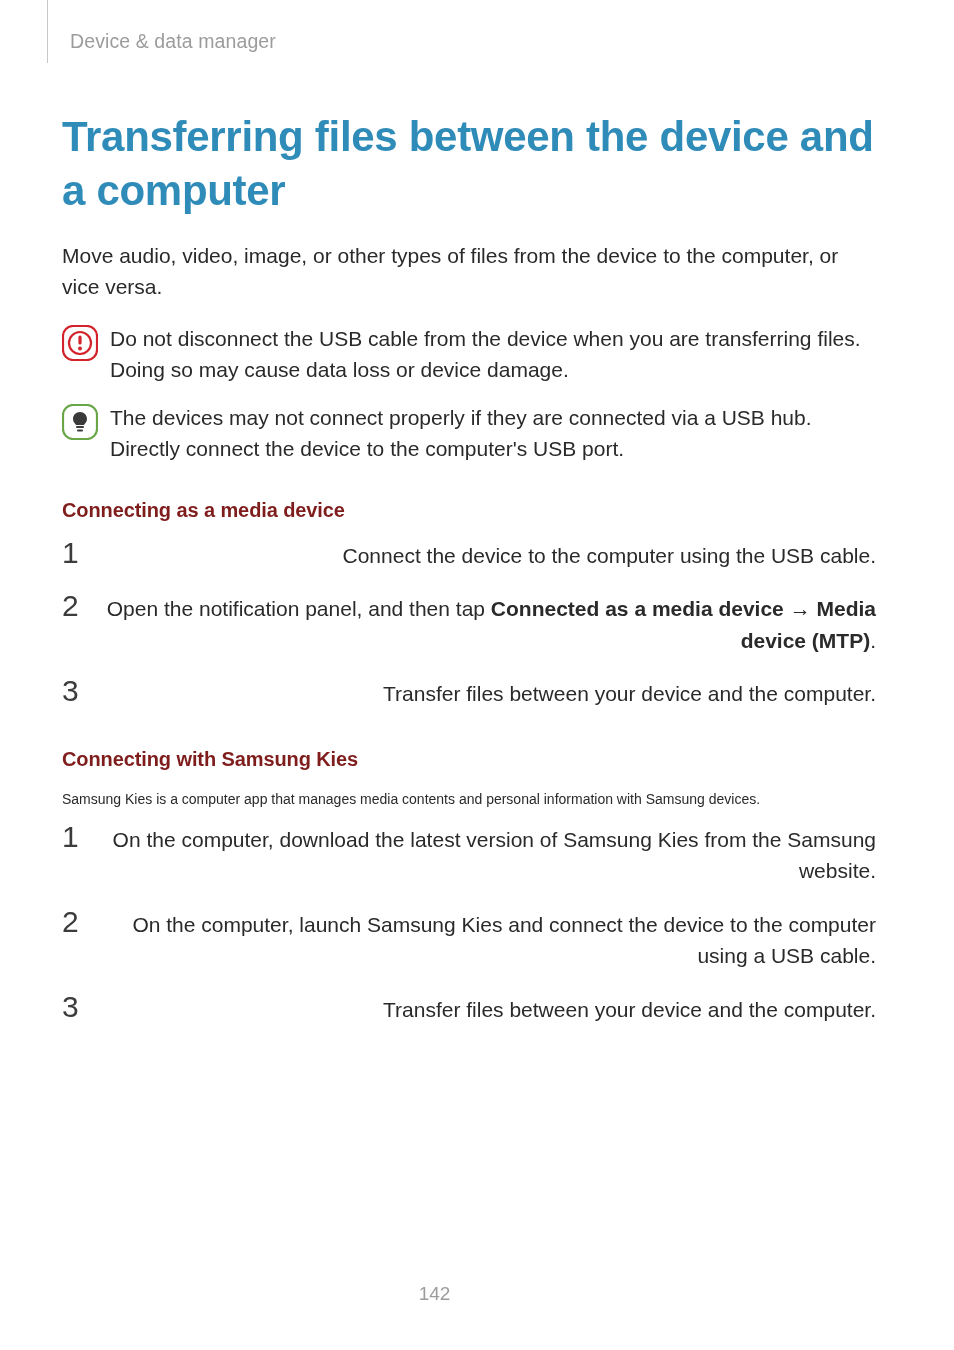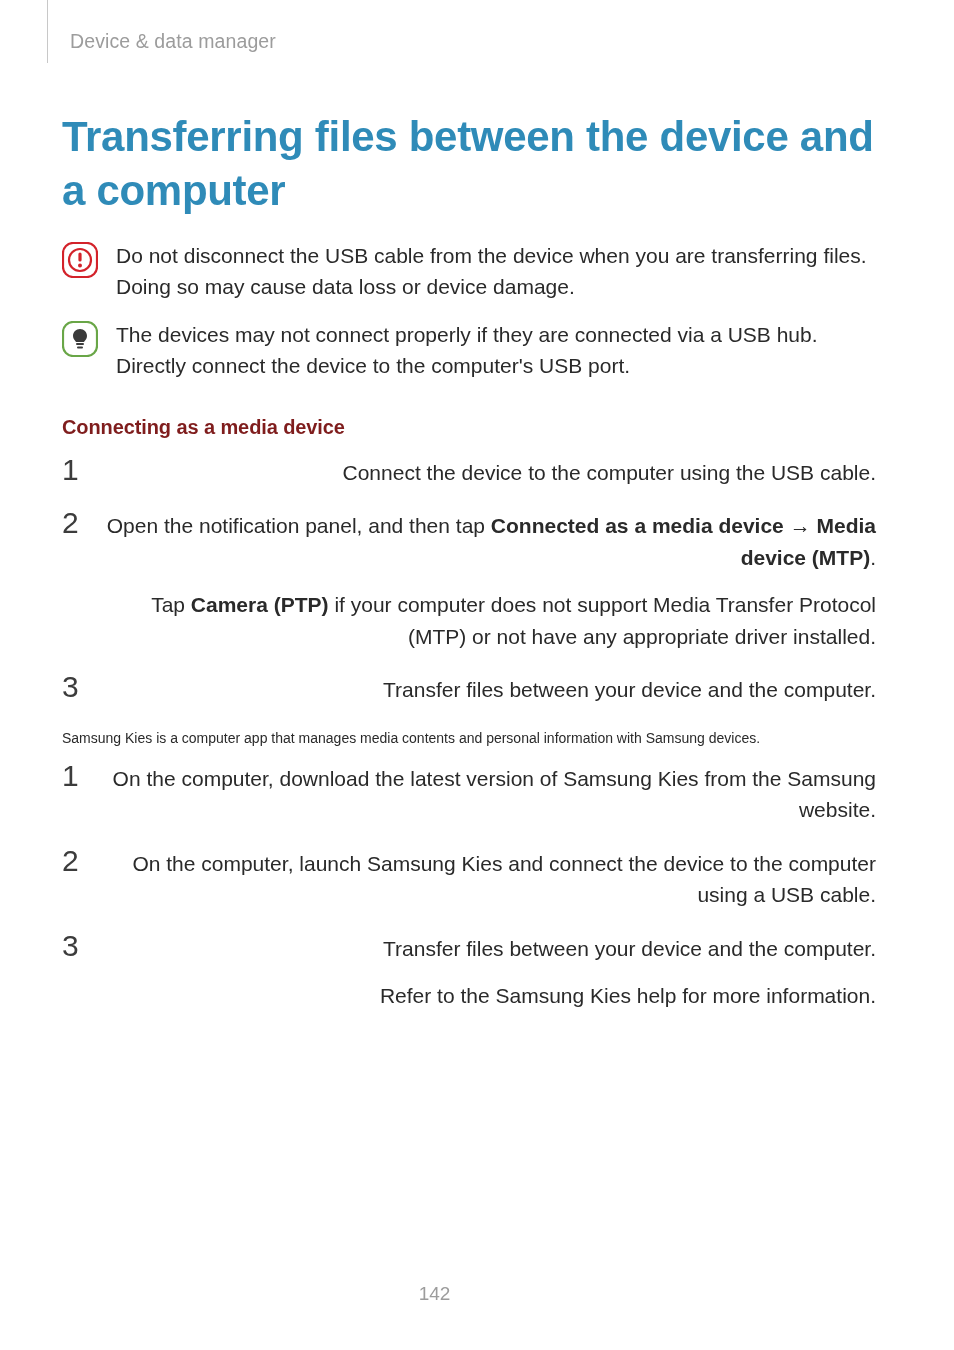--- a/index.html
+++ b/index.html
@@ -51,21 +51,21 @@
   p.intro {
     font-size: 21px;
     line-height: 1.5;
     margin: 0 0 20px 0;
     color: #2a2a2a;
     letter-spacing: 0px;
   }
   .callout {
     display: flex;
     align-items: flex-start;
-    gap: 18px;
+    gap: 12px;
     margin-bottom: 16px;
   }
   .callout .icon {
     flex: 0 0 36px;
     width: 36px;
     height: 36px;
     margin-top: 2px;
   }
   .callout .text {
     font-size: 21px;
@@ -128,20 +128,21 @@
 <body>
 
 <div class="page">
   <div class="vrule"></div>
   <div class="header">Device &amp; data manager</div>
 
   <div class="content">
 
     <h1 class="main-title">Transferring files between the device and a computer</h1>
 
+    <p class="intro">Move audio, video, image, or other types of files from the device to the computer, or vice versa.</p>
 
     <div class="callout">
       <div class="icon">
         <svg viewBox="0 0 36 36" width="36" height="36">
           <rect x="1" y="1" width="34" height="34" rx="10" ry="10" fill="none" stroke="#d3222a" stroke-width="2.2"></rect>
           <circle cx="18" cy="18" r="11" fill="none" stroke="#d3222a" stroke-width="2.2"></circle>
           <rect x="16.4" y="10.5" width="3.2" height="9" rx="1.6" fill="#d3222a"></rect>
           <circle cx="18" cy="23.5" r="2" fill="#d3222a"></circle>
         </svg>
       </div>
@@ -166,31 +167,31 @@
       <div class="num">1</div>
       <div class="body">
         <p>Connect the device to the computer using the USB cable.</p>
       </div>
     </div>
 
     <div class="step">
       <div class="num">2</div>
       <div class="body">
         <p><span>Open the notification panel, and then tap </span><span class="bold">Connected as a media device</span><span> → </span><span class="bold">Media device (MTP)</span><span>.</span></p>
-        <p><span>Tap </span><span class="bold">Camera (PTP)</span><span> if your computer does not support Media Transfer Protocol (MTP) or not have any appropriate driver installed.</span></p>
       </div>
     </div>
 
     <div class="step">
       <div class="num">3</div>
       <div class="body">
         <p>Transfer files between your device and the computer.</p>
       </div>
     </div>
 
+    <h2 class="subhead" style="margin-top:38px;">Connecting with Samsung Kies</h2>
 
     <p class="bodytext">Samsung Kies is a computer app that manages media contents and personal information with Samsung devices.</p>
 
     <div class="step">
       <div class="num">1</div>
       <div class="body">
         <p>On the computer, download the latest version of Samsung Kies from the Samsung website.</p>
       </div>
     </div>
 
@@ -198,20 +199,19 @@
       <div class="num">2</div>
       <div class="body">
         <p>On the computer, launch Samsung Kies and connect the device to the computer using a USB cable.</p>
       </div>
     </div>
 
     <div class="step">
       <div class="num">3</div>
       <div class="body">
         <p>Transfer files between your device and the computer.</p>
-        <p>Refer to the Samsung Kies help for more information.</p>
       </div>
     </div>
 
   </div>
 
   <div class="pagenum">142</div>
 </div>
 
 </body></html>

